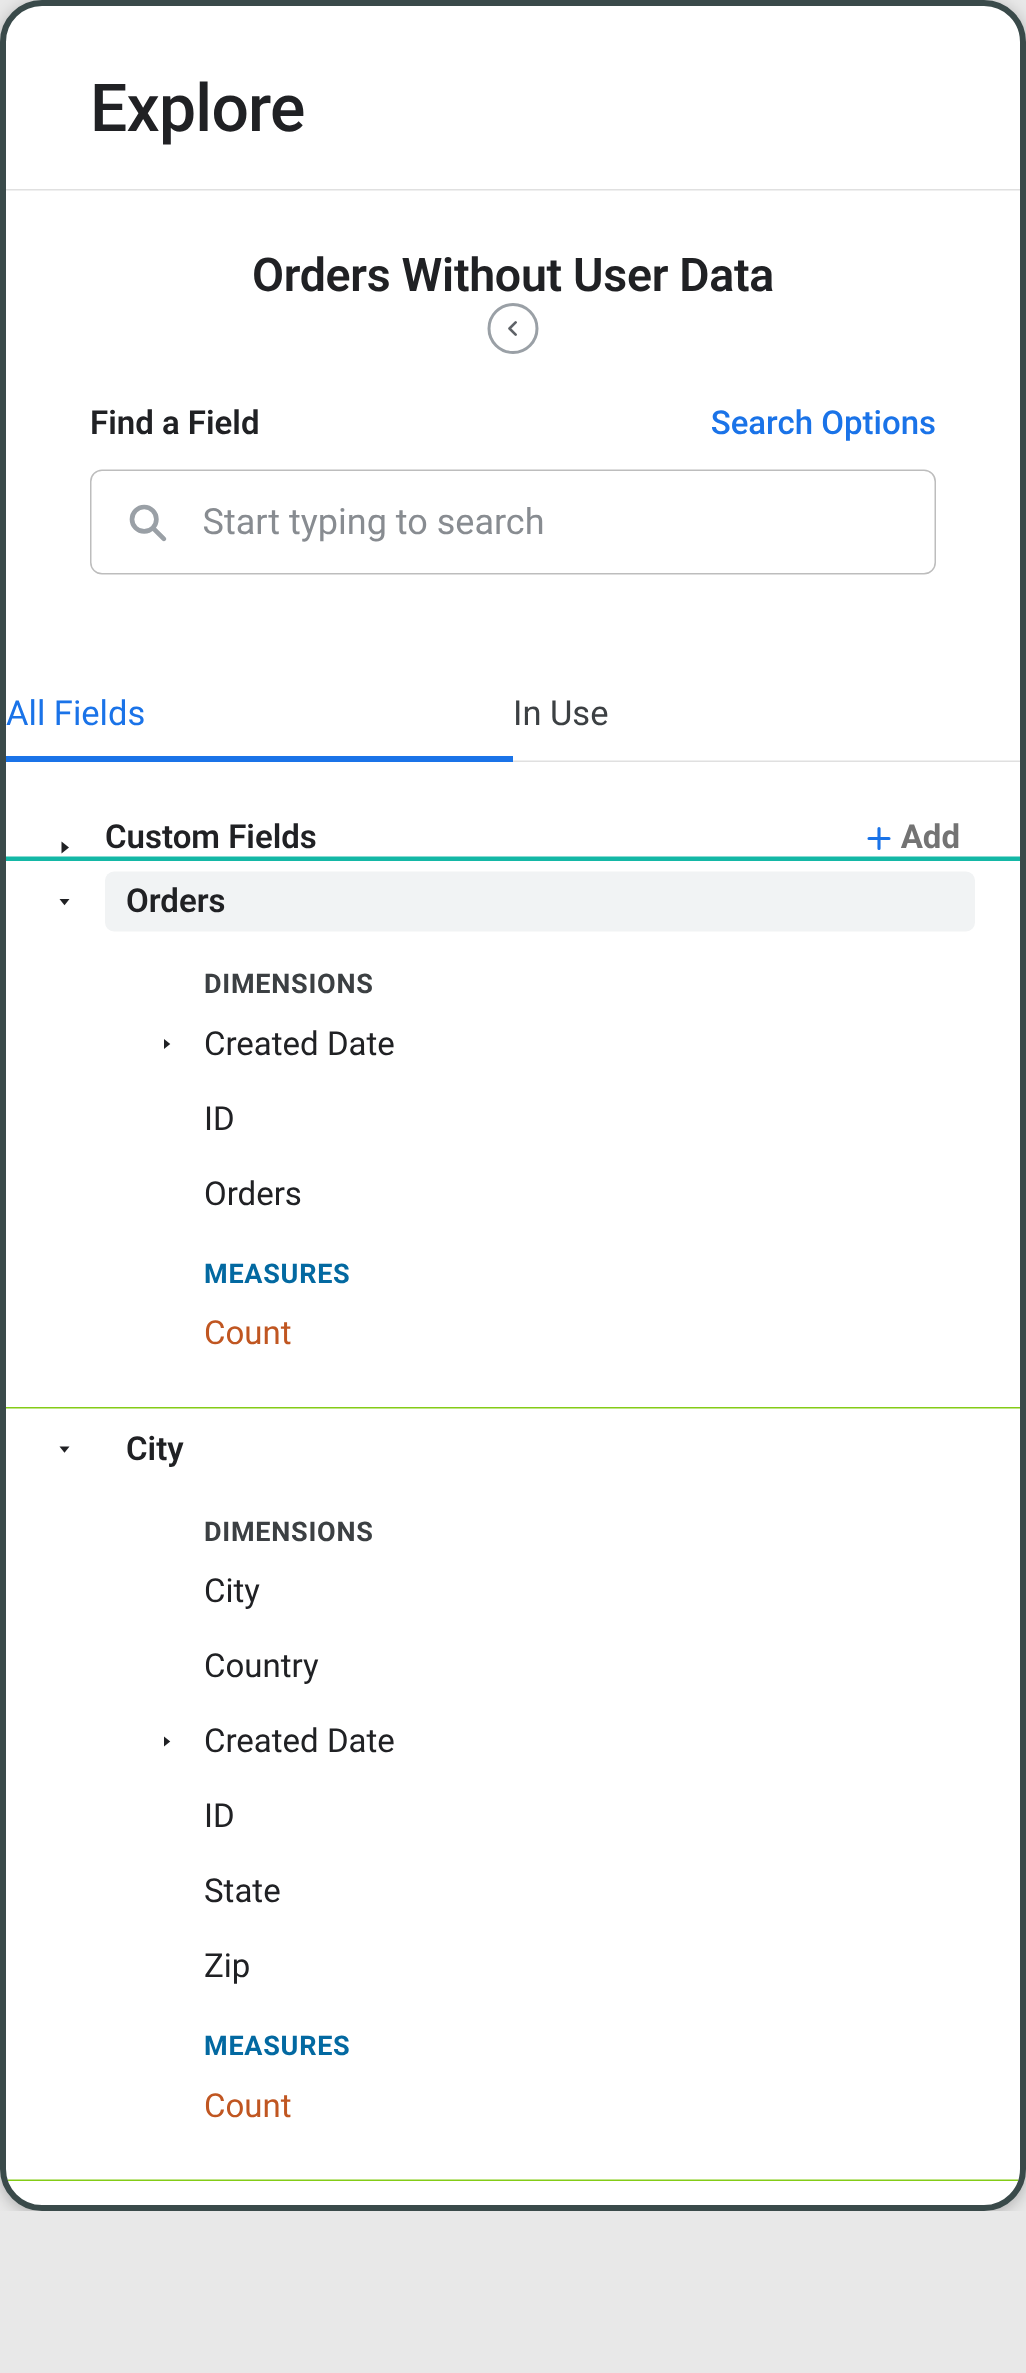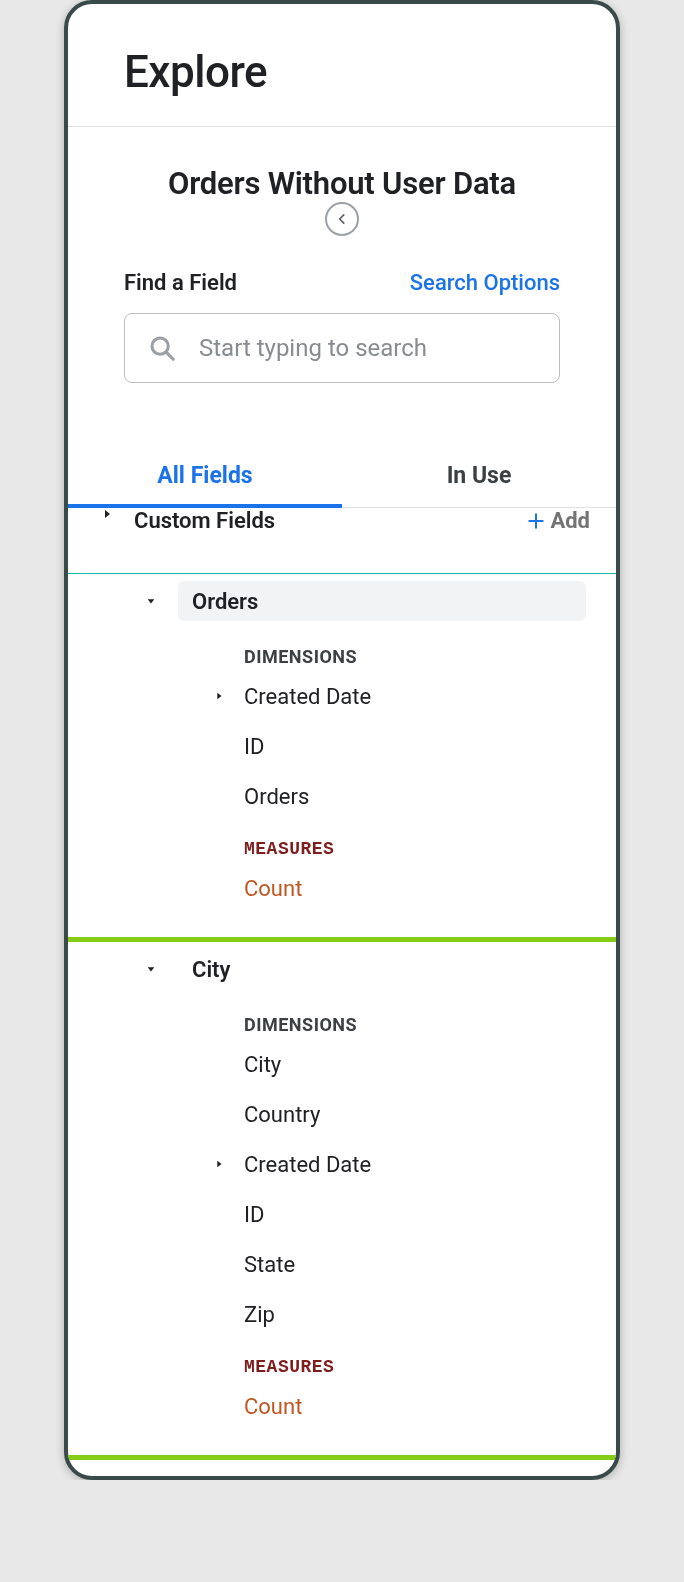--- a/index.html
+++ b/index.html
@@ -4,21 +4,21 @@
 <style>
   * { box-sizing: border-box; }
   html, body {
     margin: 0;
     padding: 0;
     font-family: "Google Sans", "Roboto", "Helvetica Neue", Arial, sans-serif;
     color: #202124;
     background: #e8e8e8;
   }
   .device {
-    width: 556px;
+    width: 684px;
     margin: 0 auto;
     background: #fff;
     border: 4px solid #3a4a4a;
     border-radius: 28px;
     overflow: hidden;
     box-shadow: 0 2px 10px rgba(0,0,0,.25);
   }
   .inner {
     padding: 0;
   }
@@ -106,45 +106,44 @@
   }
   .search-box input::placeholder { color: #888c91; }
 
   .tabs {
     display: flex;
     border-bottom: 1px solid #e0e0e0;
     margin: 0 -56px;
   }
   .tab {
     flex: 1;
-    text-align: center;
     font-size: 23px;
-    font-weight: 700;
+    font-weight: 400;
     padding: 16px 0 18px 0;
     color: #3c4043;
     cursor: pointer;
     position: relative;
   }
   .tab.active {
     color: #1a73e8;
   }
   .tab.active::after {
     content: "";
     position: absolute;
     left: 0; right: 0; bottom: -1px;
     height: 4px;
     background: #1a73e8;
   }
 
   .row {
     display: flex;
-    align-items: flex-start;
+    align-items: flex-end;
     height: 66px;
-    border-bottom: 1px solid #14b8a6;
-    padding: 0 26px 0 30px;
+    border-bottom: 3px solid #14b8a6;
+    padding: 0 40px 0 30px;
     gap: 18px;
   }
   .row .caret {
     width: 18px;
     display:flex;
     justify-content:center;
     cursor:pointer;
   }
   .row .label {
     font-size: 22px;
@@ -155,22 +154,21 @@
     color: #737373;
     font-size: 22px;
     font-weight: 700;
     display: flex;
     align-items: center;
     gap: 4px;
     cursor:pointer;
   }
 
   .group {
-    border-bottom: 5px solid #84cc16;
-    padding-left: 44px;
+    border-bottom: 1px solid #84cc16;
   }
   .group-head {
     display:flex;
     align-items:center;
     gap: 18px;
     height: 54px;
     padding: 0 30px;
     cursor:pointer;
   }
   .group-head .caret { width:18px; display:flex; justify-content:center; }
@@ -191,21 +189,21 @@
   .field-block {
     padding: 0 0 24px 0;
   }
   .subheader {
     font-size: 18px;
     font-weight: 700;
     letter-spacing: 0.5px;
     color: #3c4043;
     padding: 18px 0 4px 132px;
   }
-  .subheader.measures { color: #7f1d1d; font-family: Liberation Mono, monospace; }
+  .subheader.measures { color: #0369a1; }
   .field-item {
     display:flex;
     align-items:center;
     height: 50px;
     padding-left: 96px;
     gap: 14px;
     cursor:pointer;
   }
   .field-item .mini-caret {
     width: 22px;

